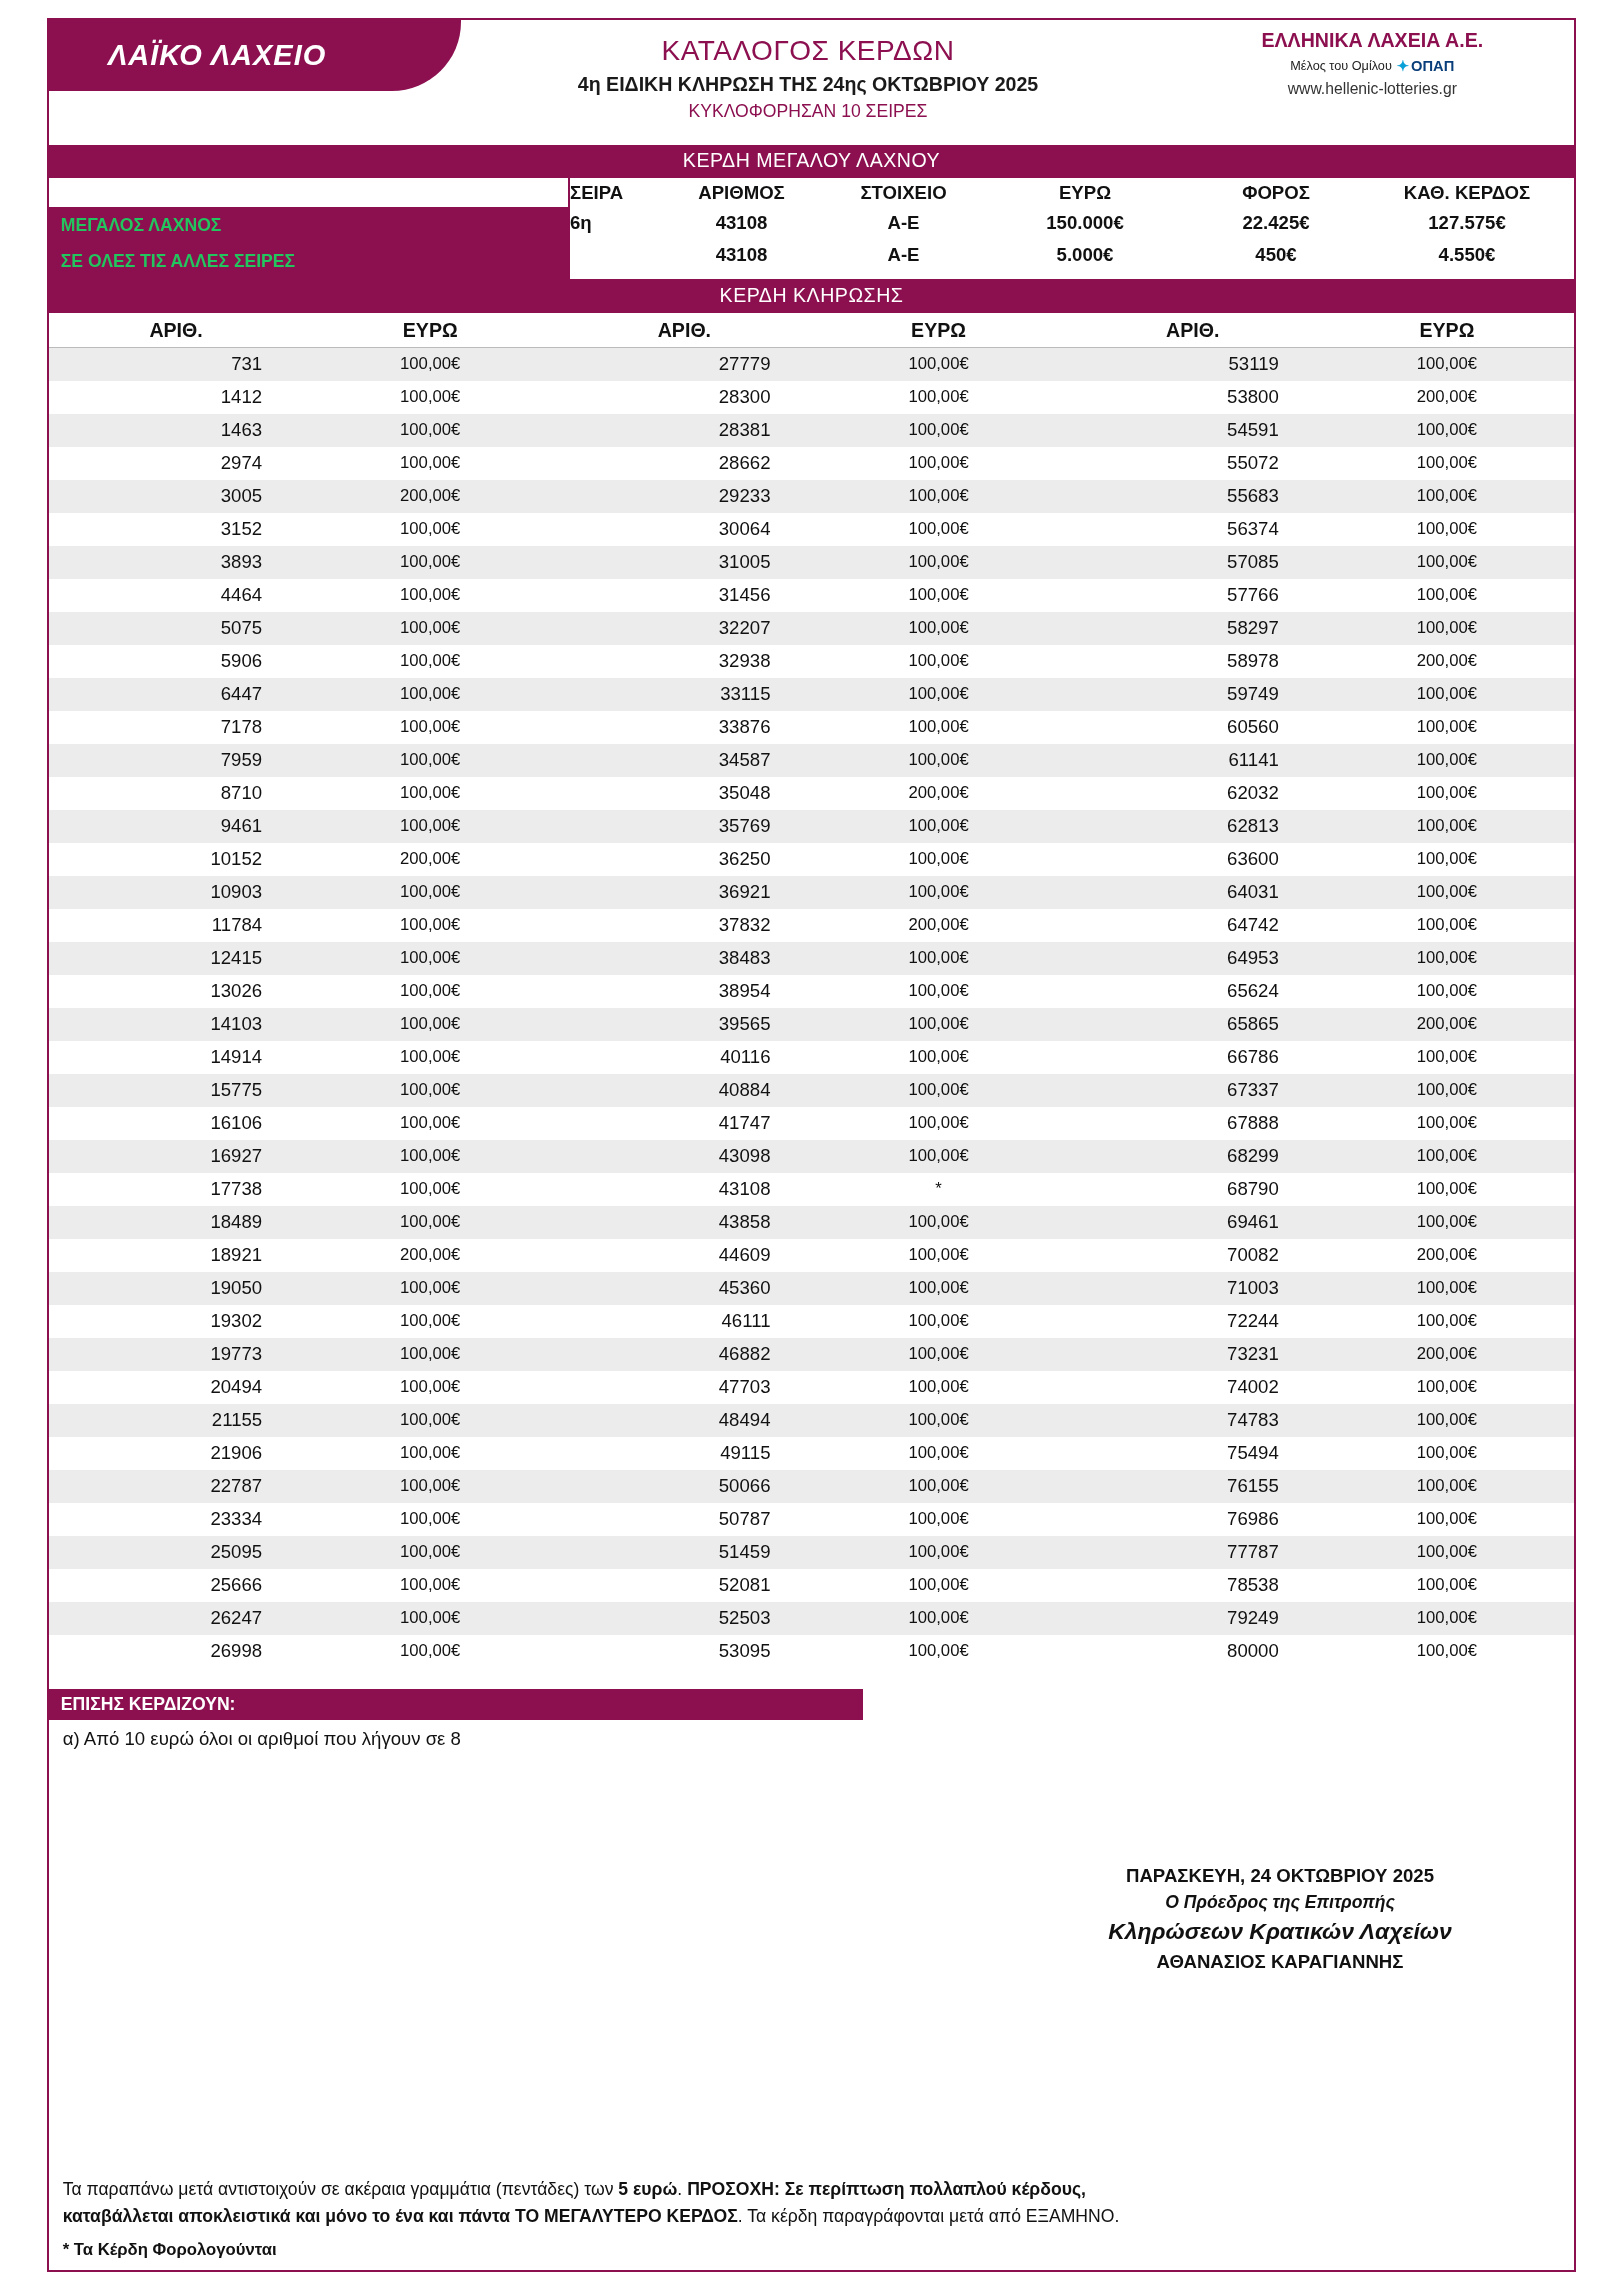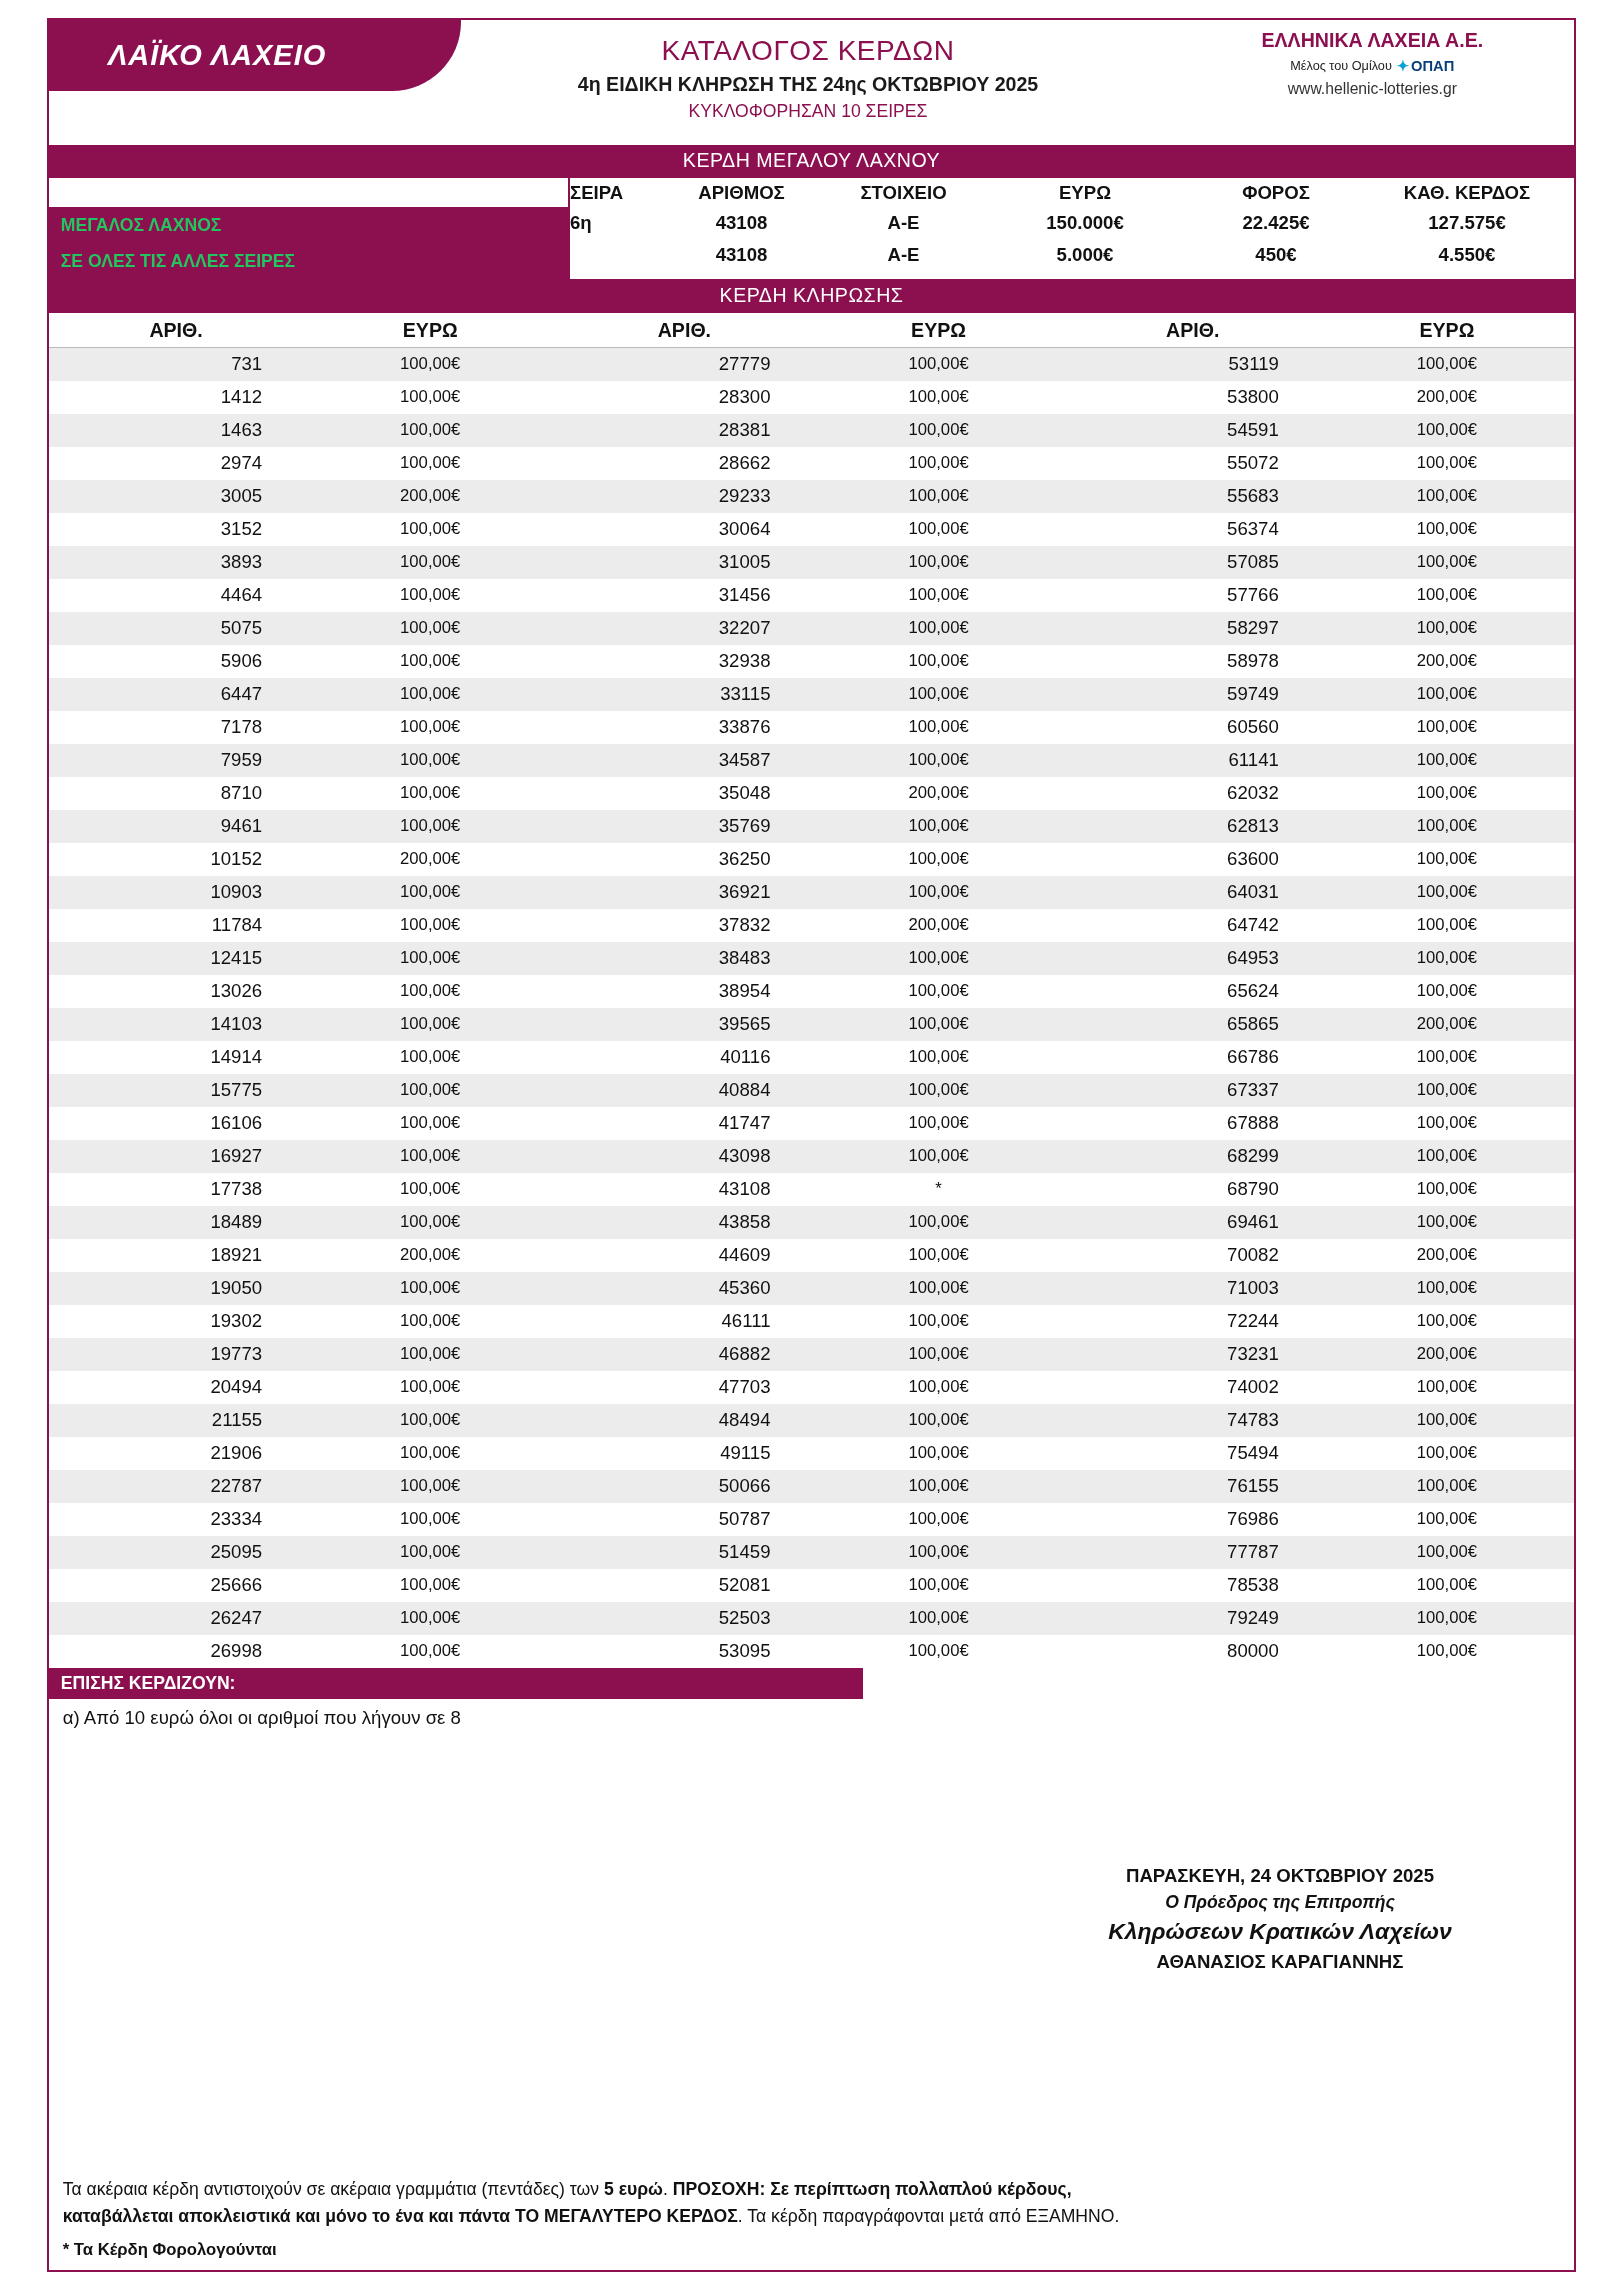--- a/index.html
+++ b/index.html
@@ -185,21 +185,21 @@
     text-align: right;
     padding-right: 41px;
   }
   .geur {
     width: 50%;
     text-align: center;
     font-size: 16.7px;
   }
   
   .also-band {
-    margin-top: 0;
+    margin-top: 21px;
     width: 814px;
     background: #8c1050;
     color: #fff;
     font-weight: bold;
     font-size: 17.6px;
     padding: 4.9px 0 4.9px 11.8px;
   }
   .also-text {
     font-size: 18.6px;
     color: #111;
@@ -811,20 +811,20 @@
     <div class="also-text">α) Από 10 ευρώ όλοι οι αριθμοί που λήγουν σε 8</div>
 
     <div class="sign">
       <div class="l1">ΠΑΡΑΣΚΕΥΗ, 24 ΟΚΤΩΒΡΙΟΥ 2025</div>
       <div class="l2">Ο Πρόεδρος της Επιτροπής</div>
       <div class="l3">Κληρώσεων Κρατικών Λαχείων</div>
       <div class="l4">ΑΘΑΝΑΣΙΟΣ ΚΑΡΑΓΙΑΝΝΗΣ</div>
     </div>
 
     <div class="notes">
-      <span>Τα ακέραια κέρδη αντιστοιχούν σε ακέραια γραμμάτια (πεντάδες) των </span><b>5 ευρώ</b><span>. </span><b>ΠΡΟΣΟΧΗ: Σε περίπτωση πολλαπλού κέρδους, καταβάλλεται αποκλειστικά και μόνο το ένα και πάντα ΤΟ ΜΕΓΑΛΥΤΕΡΟ ΚΕΡΔΟΣ</b><span>. Τα κέρδη παραγράφονται μετά από ΕΞΑΜΗΝΟ.</span>
+      <span>Τα παραπάνω μετά αντιστοιχούν σε ακέραια γραμμάτια (πεντάδες) των </span><b>5 ευρώ</b><span>. </span><b>ΠΡΟΣΟΧΗ: Σε περίπτωση πολλαπλού κέρδους, καταβάλλεται αποκλειστικά και μόνο το ένα και πάντα ΤΟ ΜΕΓΑΛΥΤΕΡΟ ΚΕΡΔΟΣ</b><span>. Τα κέρδη παραγράφονται μετά από ΕΞΑΜΗΝΟ.</span>
     </div>
 
     <div class="tax-note">* Τα Κέρδη Φορολογούνται</div>
 
   </div>
 </div>
 
 
 </body></html>

